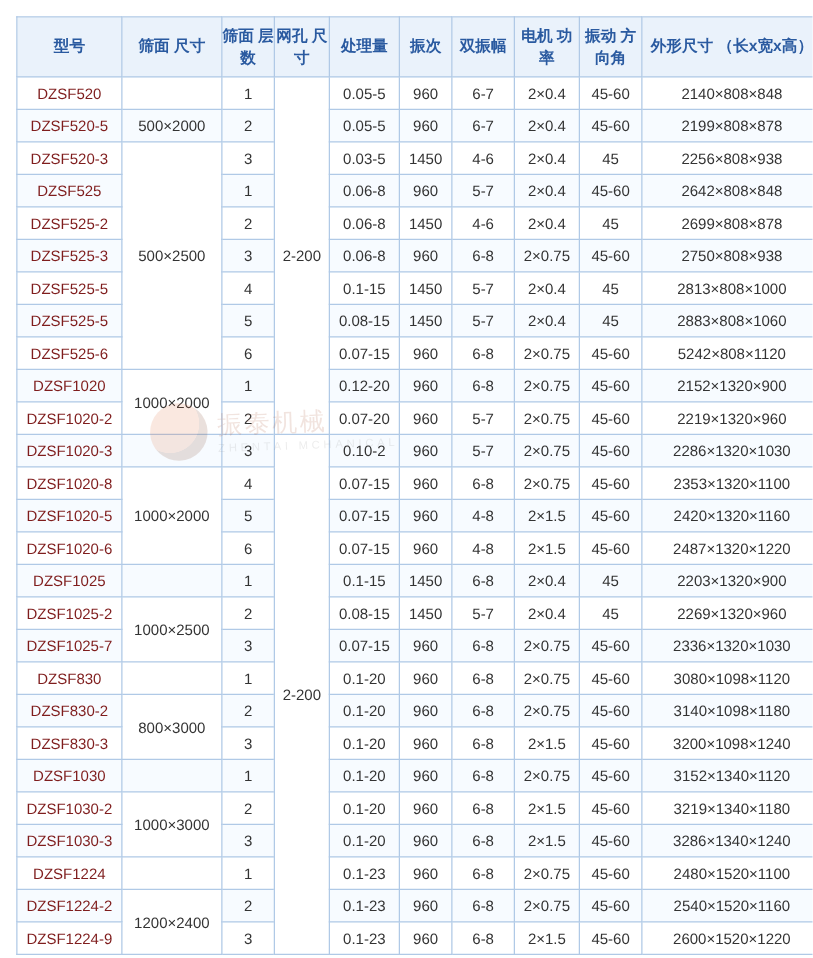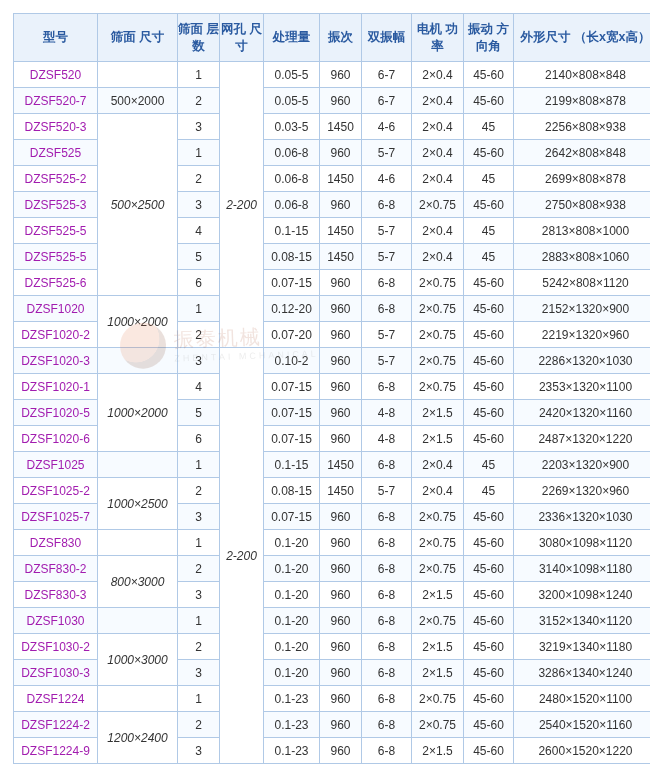--- a/index.html
+++ b/index.html
@@ -30,22 +30,22 @@
     background:#eaf2fb;
     color:#2a5aa0;
     font-weight:bold;
     height:48px;
     font-size:12.5px;
     line-height:1.3;
   }
   tbody tr:nth-child(even) td{background:#f7fbff;}
   tbody tr:nth-child(odd)  td{background:#ffffff;}
   
-  td[rowspan]{background:#ffffff !important;font-style:italic;}
-  tbody td:first-child{color:#a21caf;}
+  td[rowspan]{background:#ffffff !important;}
+  tbody td:first-child{color:#7f1d1d;}
 
   
   col.c-model {width:84px;}
   col.c-screen{width:80px;}
   col.c-layer {width:42px;}
   col.c-mesh  {width:44px;}
   col.c-cap   {width:56px;}
   col.c-freq  {width:42px;}
   col.c-amp   {width:50px;}
   col.c-motor {width:52px;}
@@ -122,21 +122,21 @@
         <td>1</td>
         <td rowspan="11">2-200</td>
         <td>0.05-5</td>
         <td>960</td>
         <td>6-7</td>
         <td>2×0.4</td>
         <td>45-60</td>
         <td>2140×808×848</td>
       </tr>
       <tr>
-        <td>DZSF520-7</td>
+        <td>DZSF520-5</td>
         <td>500×2000</td>
         <td>2</td>
         <td>0.05-5</td>
         <td>960</td>
         <td>6-7</td>
         <td>2×0.4</td>
         <td>45-60</td>
         <td>2199×808×878</td>
       </tr>
       <tr>
@@ -237,21 +237,21 @@
         <td>3</td>
         <td rowspan="16">2-200</td>
         <td>0.10-2</td>
         <td>960</td>
         <td>5-7</td>
         <td>2×0.75</td>
         <td>45-60</td>
         <td>2286×1320×1030</td>
       </tr>
       <tr>
-        <td>DZSF1020-1</td>
+        <td>DZSF1020-8</td>
         <td rowspan="3">1000×2000</td>
         <td>4</td>
         <td>0.07-15</td>
         <td>960</td>
         <td>6-8</td>
         <td>2×0.75</td>
         <td>45-60</td>
         <td>2353×1320×1100</td>
       </tr>
       <tr>

